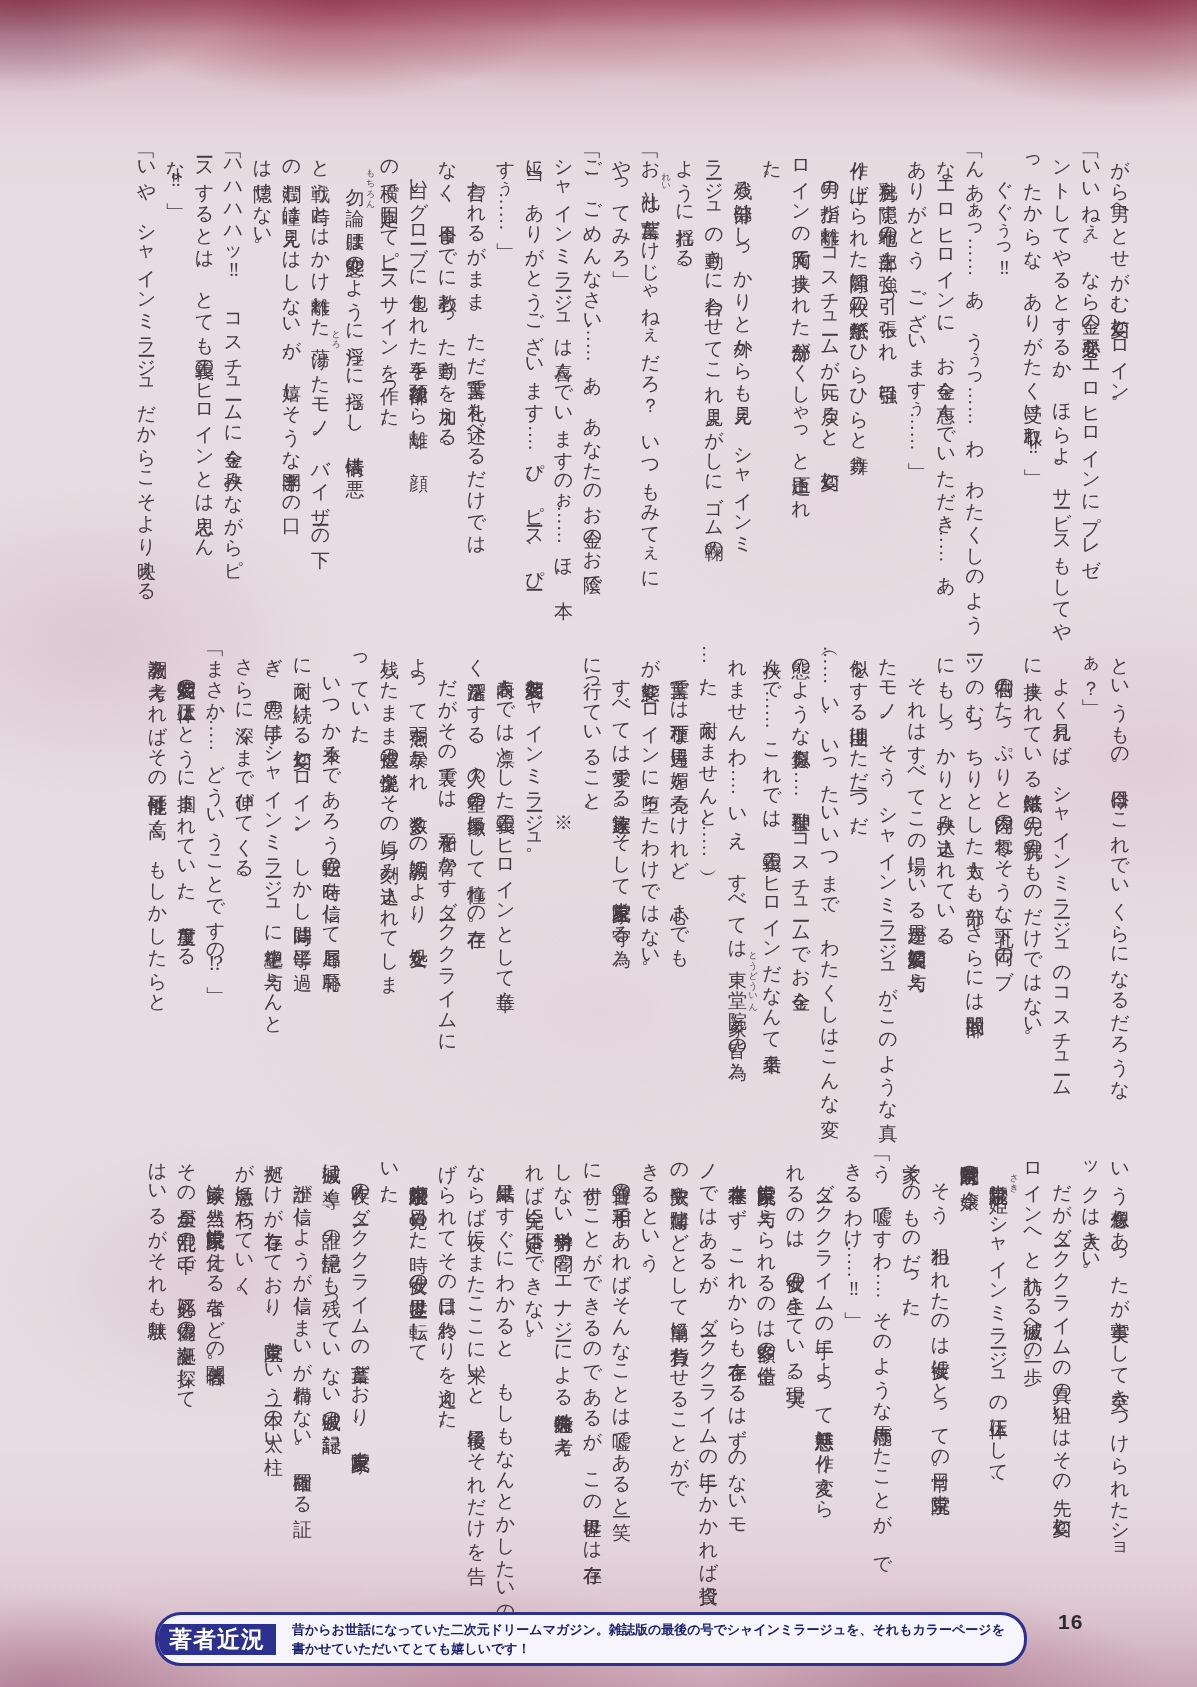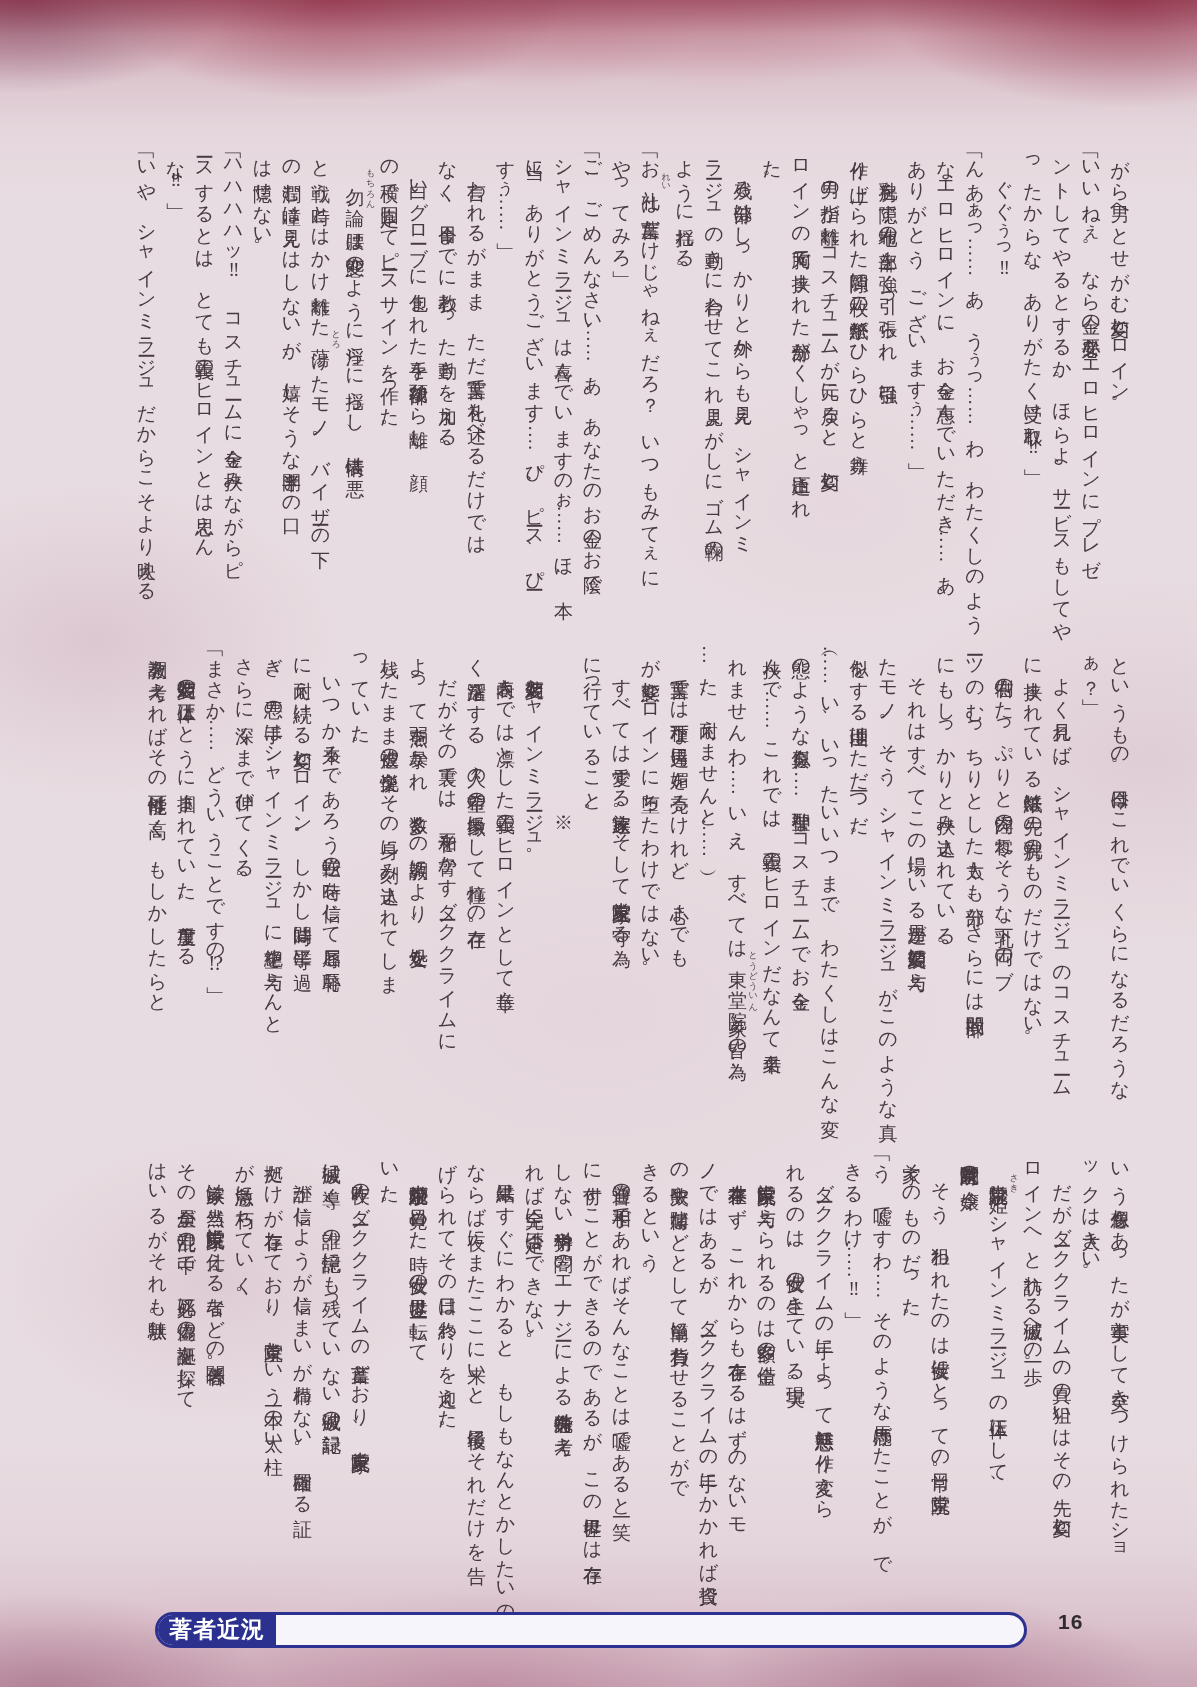--- a/index.html
+++ b/index.html
@@ -42,23 +42,23 @@
     font-family:"Liberation Serif","DejaVu Serif",serif;
     font-size:19px;letter-spacing:0.6px;color:#453a40;
   }
   .band-1{top:147px;height:452px;}
   .band-2{top:645px;height:452px;}
   .band-3{top:1150px;height:450px;}
   .band .vline{line-height:29px;white-space:pre;}
   ruby{ruby-position:over;}
   rt{font-size:9px;letter-spacing:0;color:#554a50;}
   .footer-bar{
-    position:absolute;left:155px;top:1612px;width:872px;height:36px;
+    position:absolute;left:155px;top:1612px;width:872px;height:54px;
     box-sizing:border-box;border:3px solid #2c3190;border-radius:26px;
-    background:#f6f5fb;display:flex;align-items:flex-end;overflow:hidden;
+    background:#f6f5fb;display:flex;align-items:center;overflow:hidden;
   }
   .footer-label{
     flex:0 0 118px;background:#2c3190;color:#ffffff;
     display:flex;align-items:center;justify-content:center;
     font-family:"Liberation Sans",sans-serif;font-weight:bold;font-size:23px;letter-spacing:1px;
   }
   .footer-text{
     flex:1;display:flex;align-items:center;padding:2px 16px;
     font-family:"Liberation Sans",sans-serif;font-weight:bold;
     font-size:13px;line-height:1.5;color:#1c2370;
@@ -180,16 +180,17 @@
       <div class="vline">　誰が信じようが信じまいが構わない。確固たる証</div>
       <div class="vline">拠だけが存在しており、東堂院という一本の太い柱</div>
       <div class="vline">が急激に朽ちていく。</div>
       <div class="vline">　家族は当然、東堂院家に仕える者などの関係者。</div>
       <div class="vline">その全員が混乱の中で、必死に虚偽の証拠を探して</div>
       <div class="vline">はいるがそれも無駄。</div>
     </section>
 
   <div class="footer-bar">
     <div class="footer-label">著者近況</div>
+    <div class="footer-text">昔からお世話になっていた二次元ドリームマガジン。雑誌版の最後の号でシャインミラージュを、それもカラーページを書かせていただいてとても嬉しいです！</div>
   </div>
 
   <div class="page-number">16</div>
 </div>
 
 </body></html>

